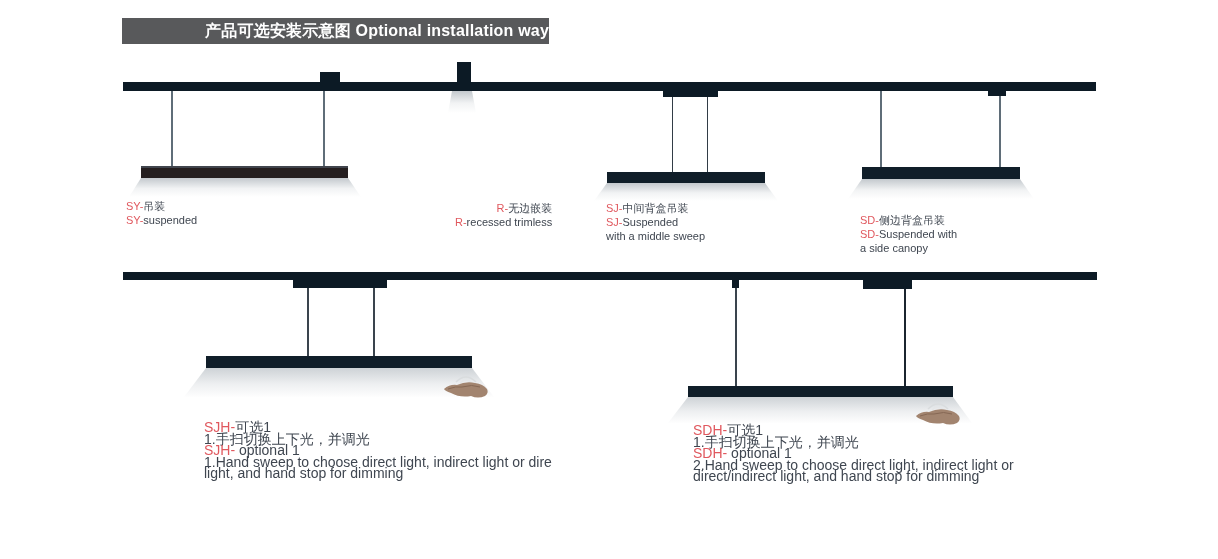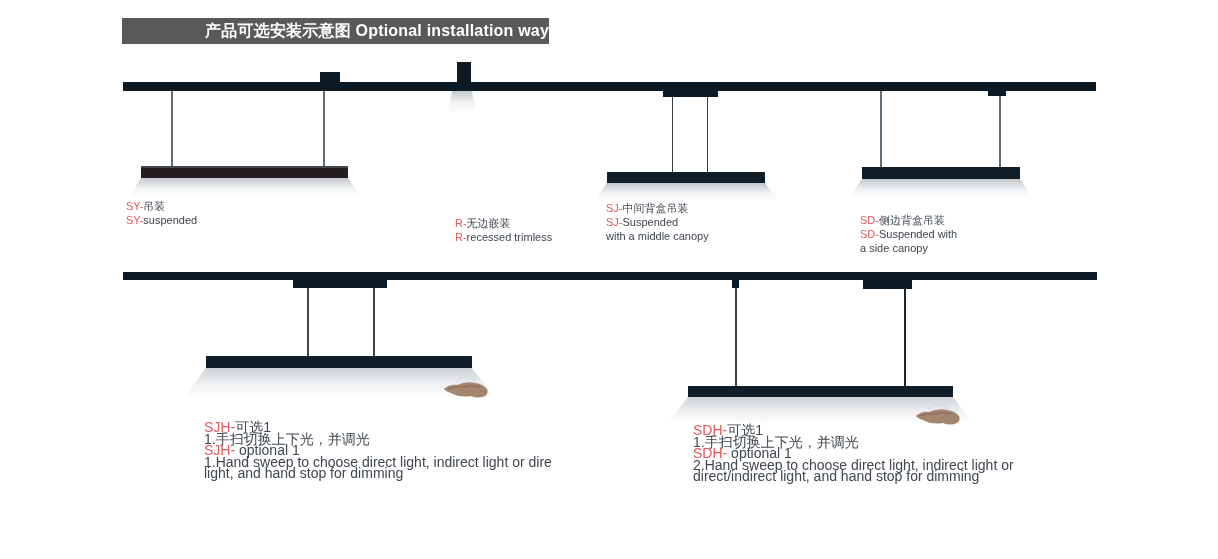--- a/index.html
+++ b/index.html
@@ -48,34 +48,34 @@
   <div class="wire" style="left:323px; top:91px; height:76px;"></div>
   <div class="fixture-sy" style="left:141px; top:166px; width:207px; height:12px;"></div>
   <div class="beam" style="left:127px; top:178px; width:236px; height:19px; clip-path:polygon(14px 0, 221px 0, 234px 19px, 2px 19px);"></div>
   <div class="lbl" style="left:126px; top:199px;">
     <div><span class="red">SY-</span><span>吊装</span></div>
     <div><span class="red">SY-</span><span>suspended</span></div>
   </div>
 
   <div class="navy" style="left:457px; top:62px; width:14px; height:21px;"></div>
   <div class="beam" style="left:446px; top:91px; width:32px; height:22px; clip-path:polygon(6px 0, 26px 0, 30px 22px, 2px 22px);"></div>
-  <div class="lbl" style="left:455px; top:216px;">
+  <div class="lbl" style="left:455px; top:201px;text-align:right;">
     <div><span class="red">R-</span><span>无边嵌装</span></div>
     <div><span class="red">R-</span><span>recessed trimless</span></div>
   </div>
 
   <div class="navy" style="left:663px; top:91px; width:55px; height:6px;"></div>
   <div class="wire-thin" style="left:672px; top:97px; height:75px;"></div>
   <div class="wire-thin" style="left:707px; top:97px; height:75px;"></div>
   <div class="fixture" style="left:607px; top:172px; width:158px; height:11px;"></div>
   <div class="beam" style="left:594px; top:183px; width:184px; height:18px; clip-path:polygon(13px 0, 171px 0, 184px 18px, 0 18px);"></div>
   <div class="lbl" style="left:606px; top:201px;">
     <div><span class="red">SJ-</span><span>中间背盒吊装</span></div>
     <div><span class="red">SJ-</span><span>Suspended</span></div>
-    <div>with a middle canopy</div>
+    <div>with a middle sweep</div>
   </div>
 
   <div class="navy" style="left:988px; top:91px; width:18px; height:5px;"></div>
   <div class="wire" style="left:880px; top:91px; height:76px;"></div>
   <div class="wire" style="left:999px; top:96px; height:71px;"></div>
   <div class="fixture" style="left:862px; top:167px; width:158px; height:12px;"></div>
   <div class="beam" style="left:848px; top:179px; width:186px; height:20px; clip-path:polygon(14px 0, 172px 0, 186px 20px, 0 20px);"></div>
   <div class="lbl" style="left:860px; top:201px;margin-top:12px;">
     <div><span class="red">SD-</span><span>侧边背盒吊装</span></div>
     <div><span class="red">SD-</span><span>Suspended with</span></div>

